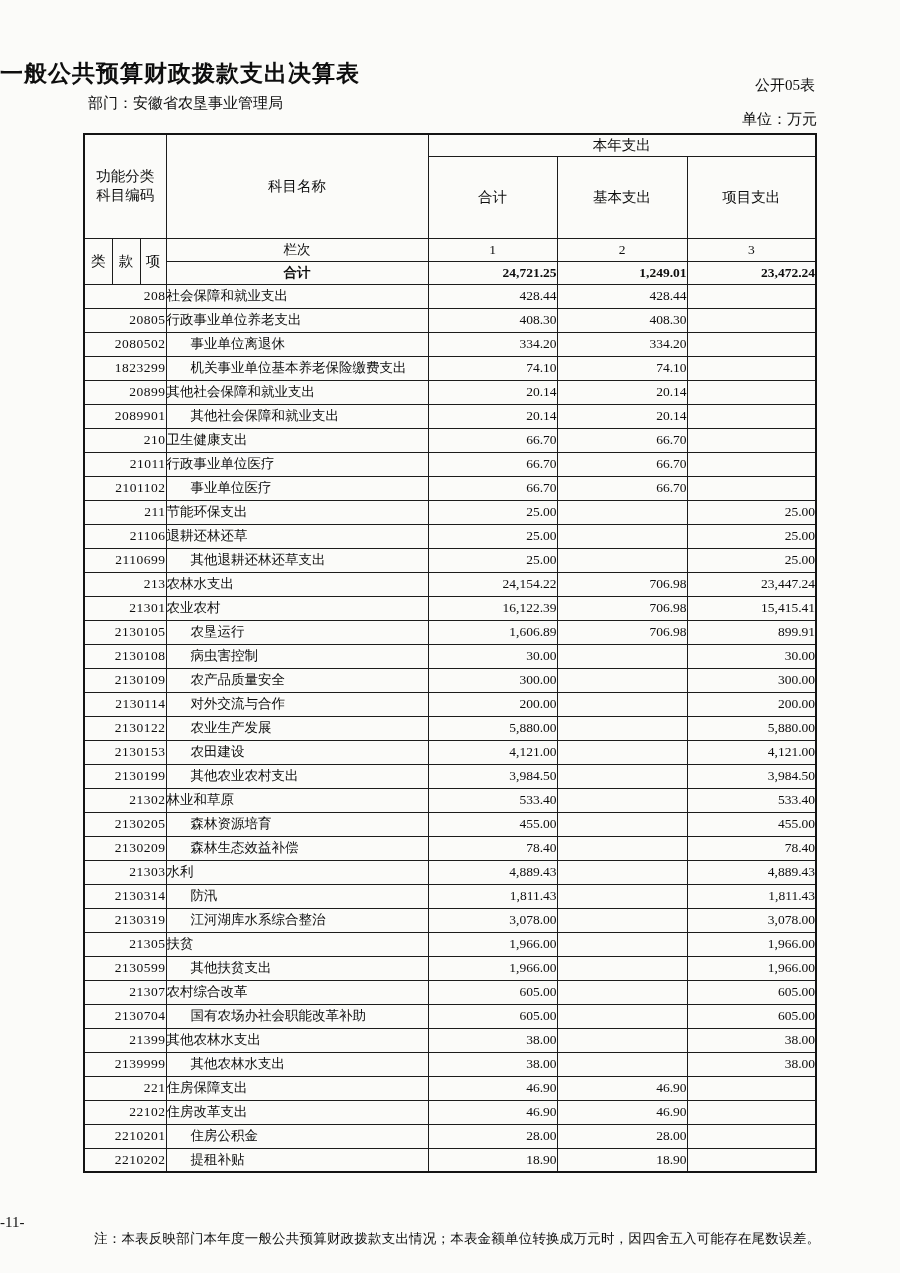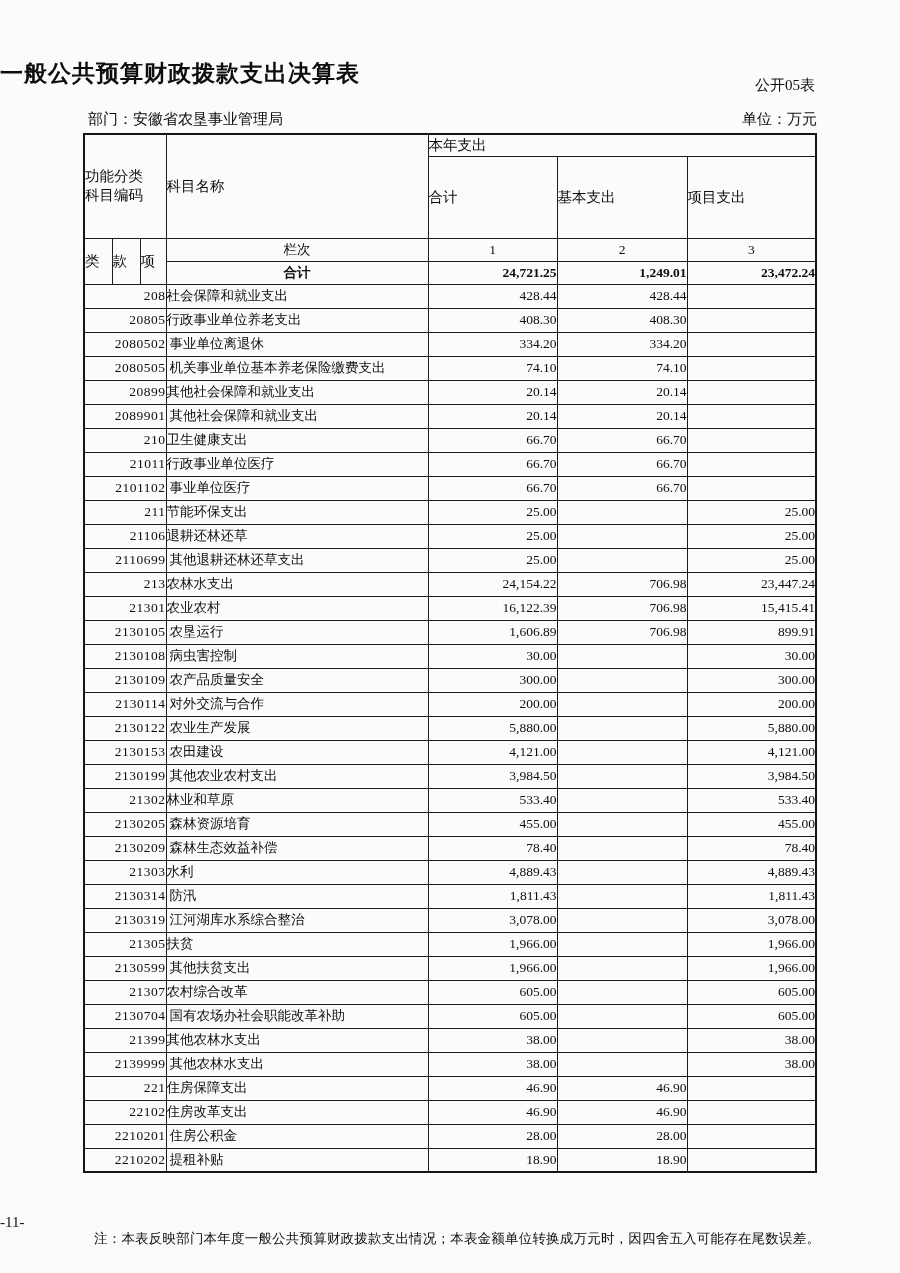--- a/index.html
+++ b/index.html
@@ -14,55 +14,55 @@
   }
   .doc-title {
     position: absolute; top: 58px; left: 0; width: 900px;
     font-size: 23px; font-weight: bold; letter-spacing: 1px;
   }
   .form-code {
     position: absolute; top: 76px; right: 85px;
     font-size: 15px;
   }
   .dept-line {
-    position: absolute; top: 110px; left: 88px;
+    position: absolute; top: 94px; left: 88px;
     font-size: 15px;
   }
   .unit-line {
     position: absolute; top: 110px; right: 83px;
     font-size: 15px;
   }
   table.budget {
     position: absolute; top: 133px; left: 83px;
     width: 732px;
     border-collapse: collapse;
     table-layout: fixed;
     border: 2px solid #141414;
   }
   table.budget th, table.budget td {
     border: 1px solid #1c1c1c;
     padding: 0;
     font-weight: normal;
     overflow: hidden;
     white-space: nowrap;
   }
-  thead th { font-size: 14.5px; text-align: left; vertical-align: middle; }
+  thead th { font-size: 14.5px; text-align: center; vertical-align: middle; }
   tr.hrow-1 { height: 22px; }
   tr.hrow-2 { height: 82px; }
   tr.hrow-rank  { height: 23px; }
   tr.hrow-total { height: 23px; }
   tr.hrow-rank td, tr.hrow-total td { font-size: 13.5px; vertical-align: middle; }
   .center { text-align: center; }
   .num { text-align: right; padding-right: 5px; font-size: 13.5px; }
   tr.hrow-total td { font-weight: bold; }
   tbody.data tr { height: 24px; }
   tbody.data td { font-size: 13.5px; vertical-align: middle; }
   td.code { text-align: right; padding-left: 3px; letter-spacing: 0.5px; }
   td.name { text-align: left; padding-left: 5px; }
-  td.name.indent { padding-left: 3px; }
+  td.name.indent { padding-left: 24px; }
   .note-line {
     position: absolute; top: 1186px; left: 94px; width: 730px;
     font-size: 13.5px; letter-spacing: 0.2px; margin-top: 44px;
   }
   .page-number {
     position: absolute; top: 1214px; left: 0; width: 900px;
     text-align: left; font-size: 15px;
   }
 </style>
 </head>
@@ -129,21 +129,21 @@
         <td class="num"></td>
       </tr>
       <tr>
         <td colspan="3" class="code">2080502</td>
         <td class="name indent">事业单位离退休</td>
         <td class="num">334.20</td>
         <td class="num">334.20</td>
         <td class="num"></td>
       </tr>
       <tr>
-        <td colspan="3" class="code">2080505</td>
+        <td colspan="3" class="code">1823299</td>
         <td class="name indent">机关事业单位基本养老保险缴费支出</td>
         <td class="num">74.10</td>
         <td class="num">74.10</td>
         <td class="num"></td>
       </tr>
       <tr>
         <td colspan="3" class="code">20899</td>
         <td class="name">其他社会保障和就业支出</td>
         <td class="num">20.14</td>
         <td class="num">20.14</td>

